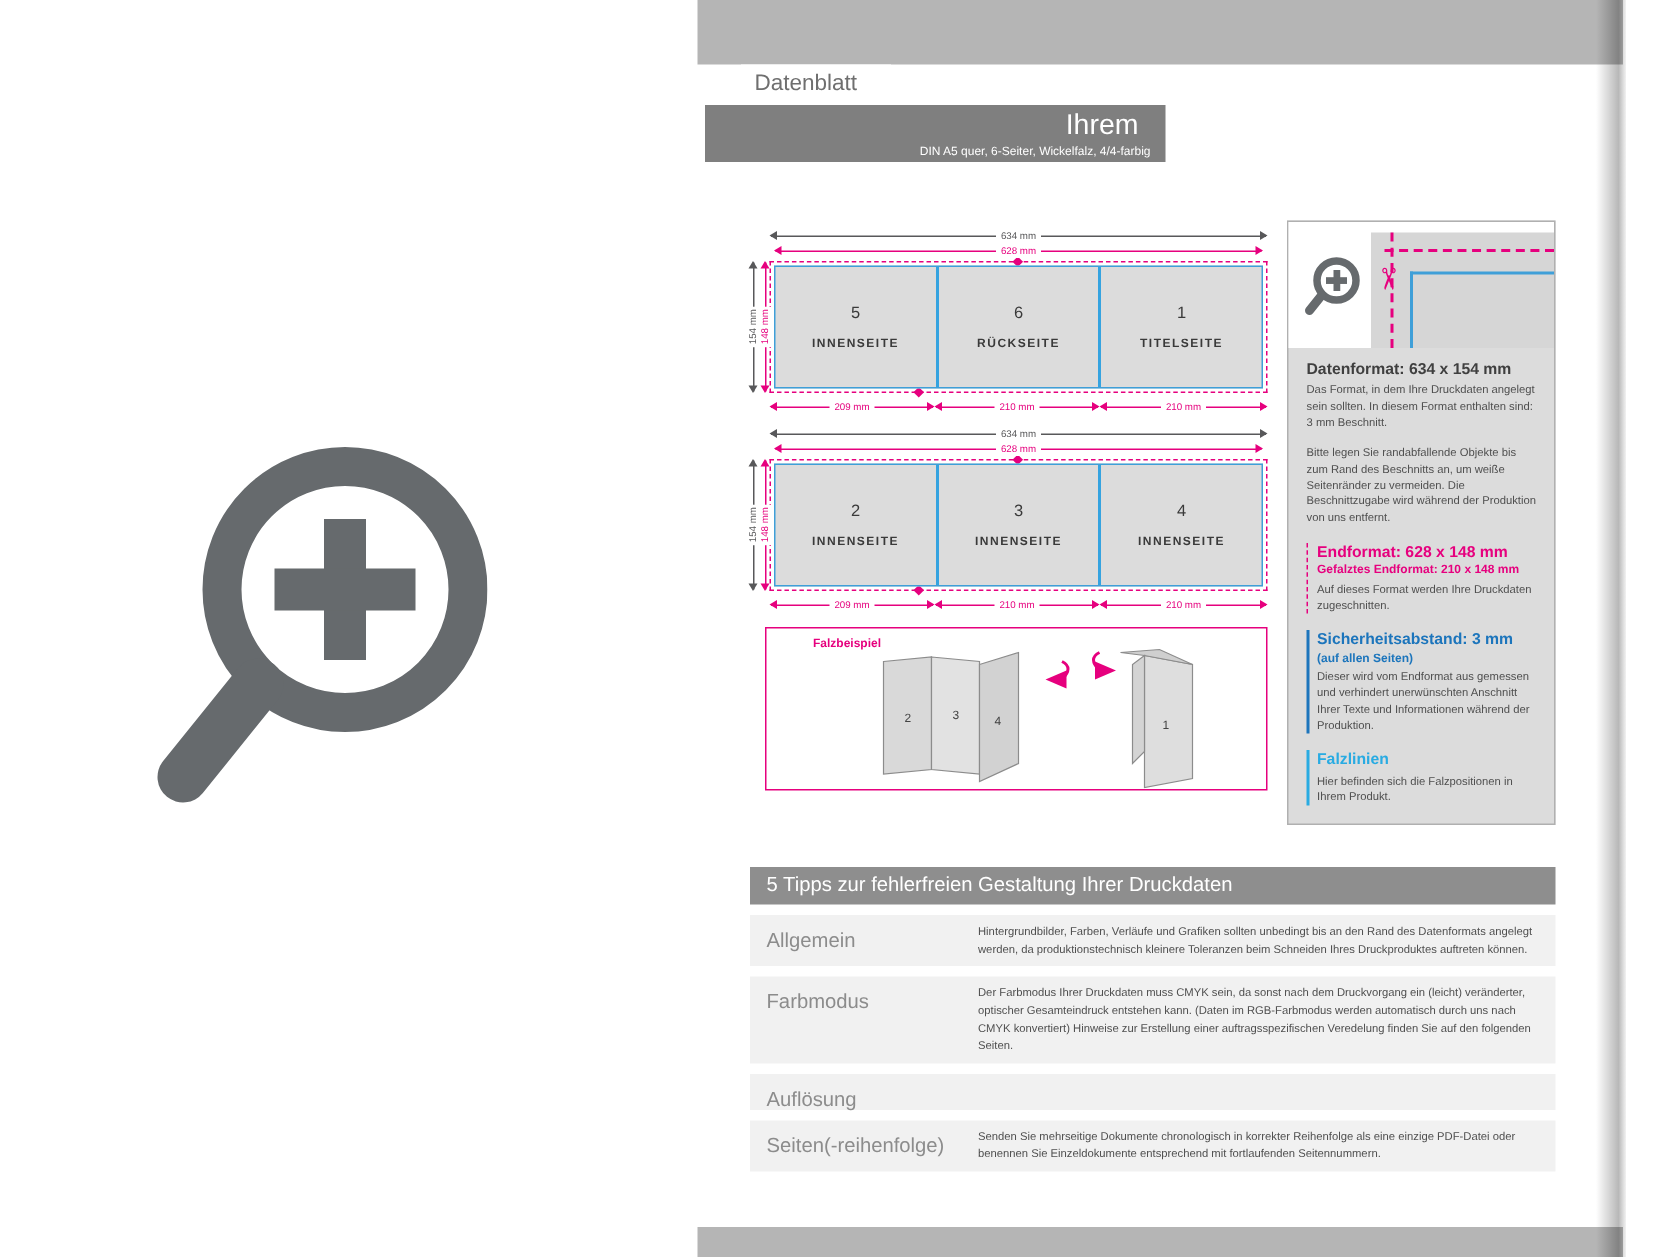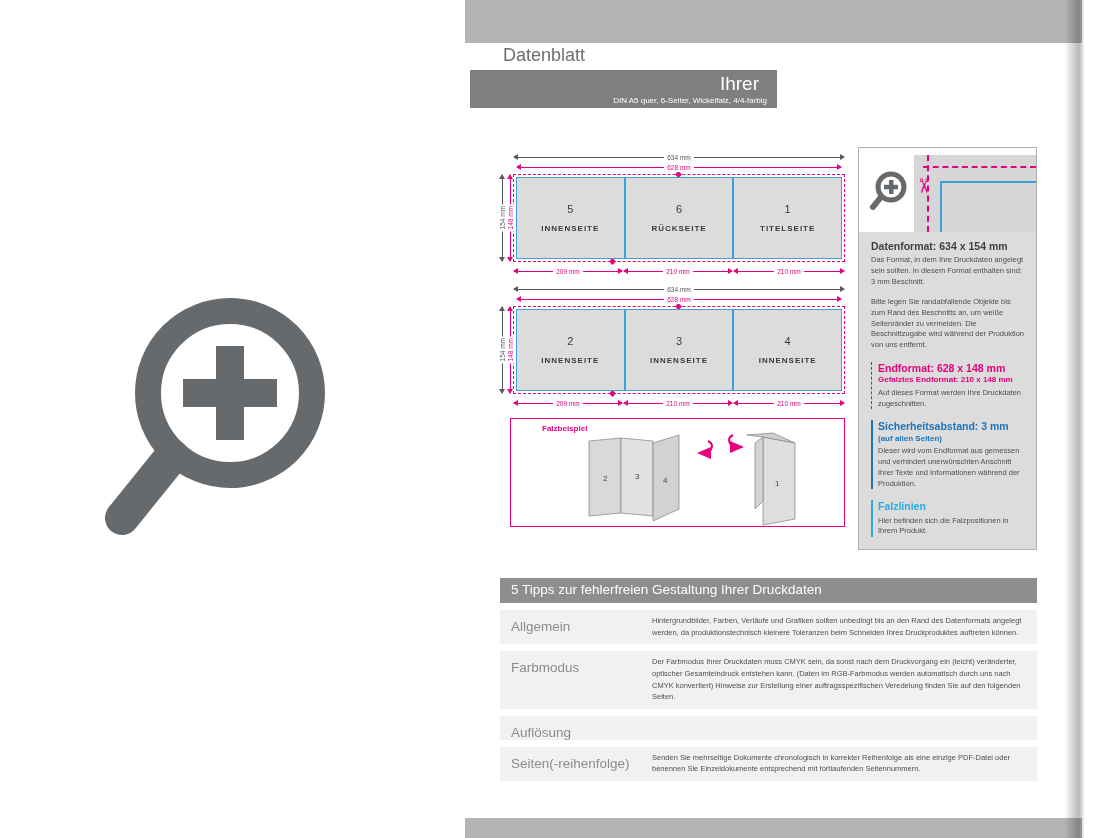--- a/index.html
+++ b/index.html
@@ -11,21 +11,21 @@
   .zoom-overlay { position:absolute; left:100px; top:288px; width:225px; height:268px; }
 
   
   .sheet { position:absolute; left:465px; top:0; width:617px; height:838px; background:#fff; }
   .sheet::after { content:""; position:absolute; top:0; right:-2px; width:20px; height:100%;
                   background:linear-gradient(to right, rgba(0,0,0,0) 0%, rgba(0,0,0,0.28) 75%, rgba(0,0,0,0.05) 100%); }
   .band-top { position:absolute; left:0; top:0; width:617px; height:43px; background:#b5b5b5; }
   .band-bottom { position:absolute; left:0; top:818px; width:617px; height:20px; background:#b5b5b5; }
 
   .tab { position:absolute; left:29px; top:43px; width:100px; height:25px; background:#fff;
-         color:#6f6f6f; font-size:18px; line-height:25px; padding-left:9px; }
+         color:#6f6f6f; font-size:15px; line-height:25px; padding-left:9px; }
   .titlebar { position:absolute; left:5px; top:70px; width:307px; height:38px; background:#7f7f7f; color:#fff; }
   .titlebar .title { position:absolute; right:18px; top:3px; font-size:19px; }
   .titlebar .subtitle { position:absolute; right:10px; top:26px; font-size:8px; }
 
   
   .dim { position:absolute; color:#58585a; }
   .dim.magenta { color:#e6007e; }
   .dim-h { height:9px; display:flex; align-items:center; justify-content:center; }
   .dim-h .dline { position:absolute; left:1px; right:1px; top:4px; height:1px; background:currentColor; }
   .dim-h .dlbl { position:relative; z-index:1; background:#fff; padding:0 3px; font-size:6.5px; line-height:9px; color:currentColor; white-space:nowrap; }
@@ -107,21 +107,21 @@
       <line x1="72" y1="168" x2="22" y2="230" stroke="#666a6d" stroke-width="34" stroke-linecap="round"></line>
     </svg>
   </div>
 
   <div class="sheet">
     <div class="band-top"></div>
     <div class="band-bottom"></div>
 
     <div class="tab">Datenblatt</div>
     <div class="titlebar">
-      <div class="title">Ihrer</div>
+      <div class="title">Ihrem</div>
       <div class="subtitle">DIN A5 quer, 6-Seiter, Wickelfalz, 4/4-farbig</div>
     </div>
 
     <div class="diagram" style="top:153px">
       <div class="dim dim-h dim-w-outer">
         <i class="ah l"></i>
           <span class="dlbl">634 mm</span>
           <i class="ah r"></i>
           <b class="dline"></b>
       </div>

